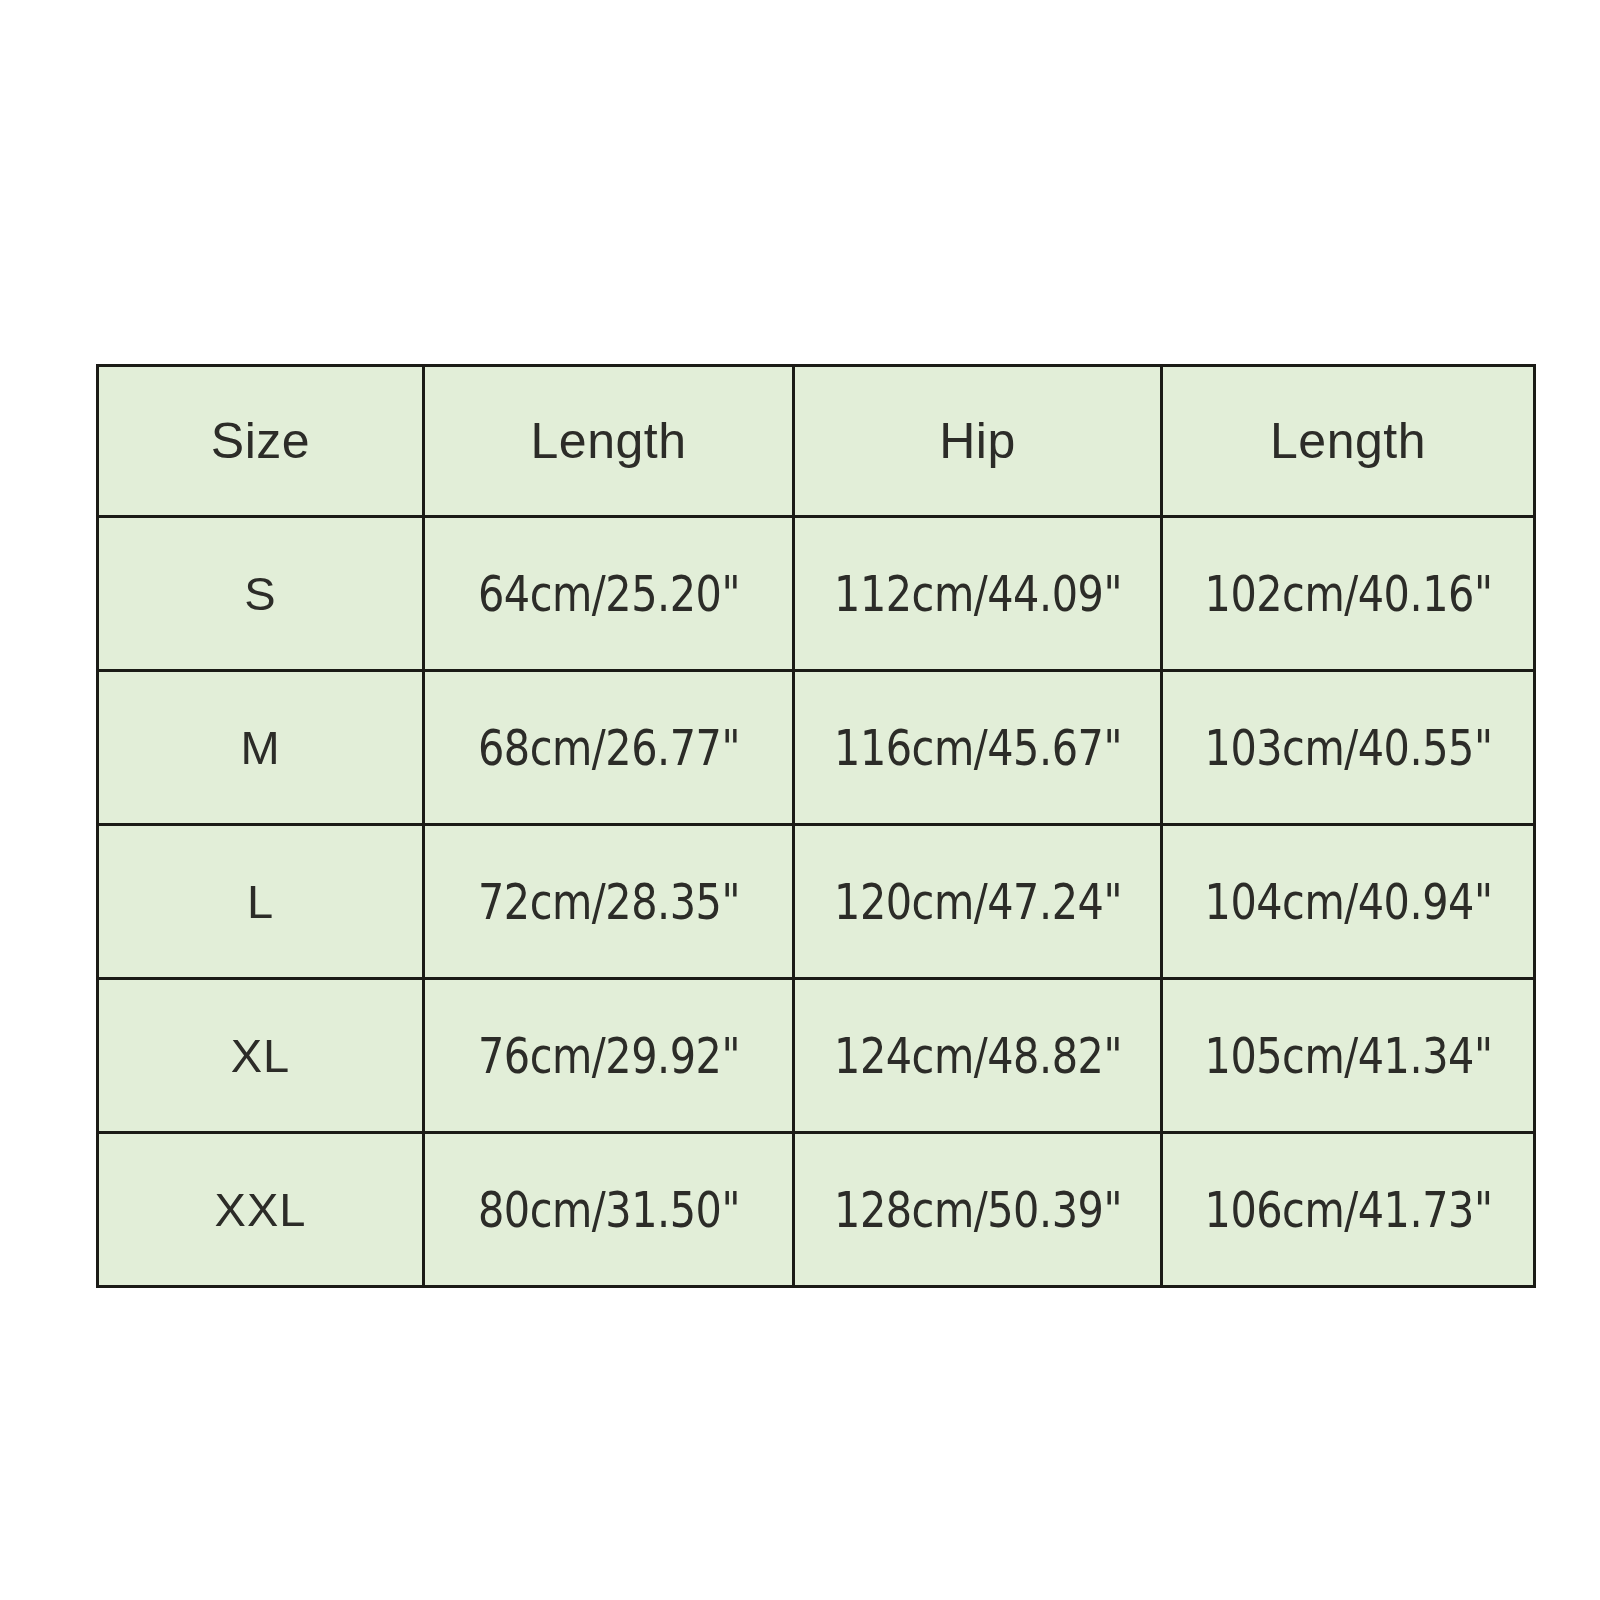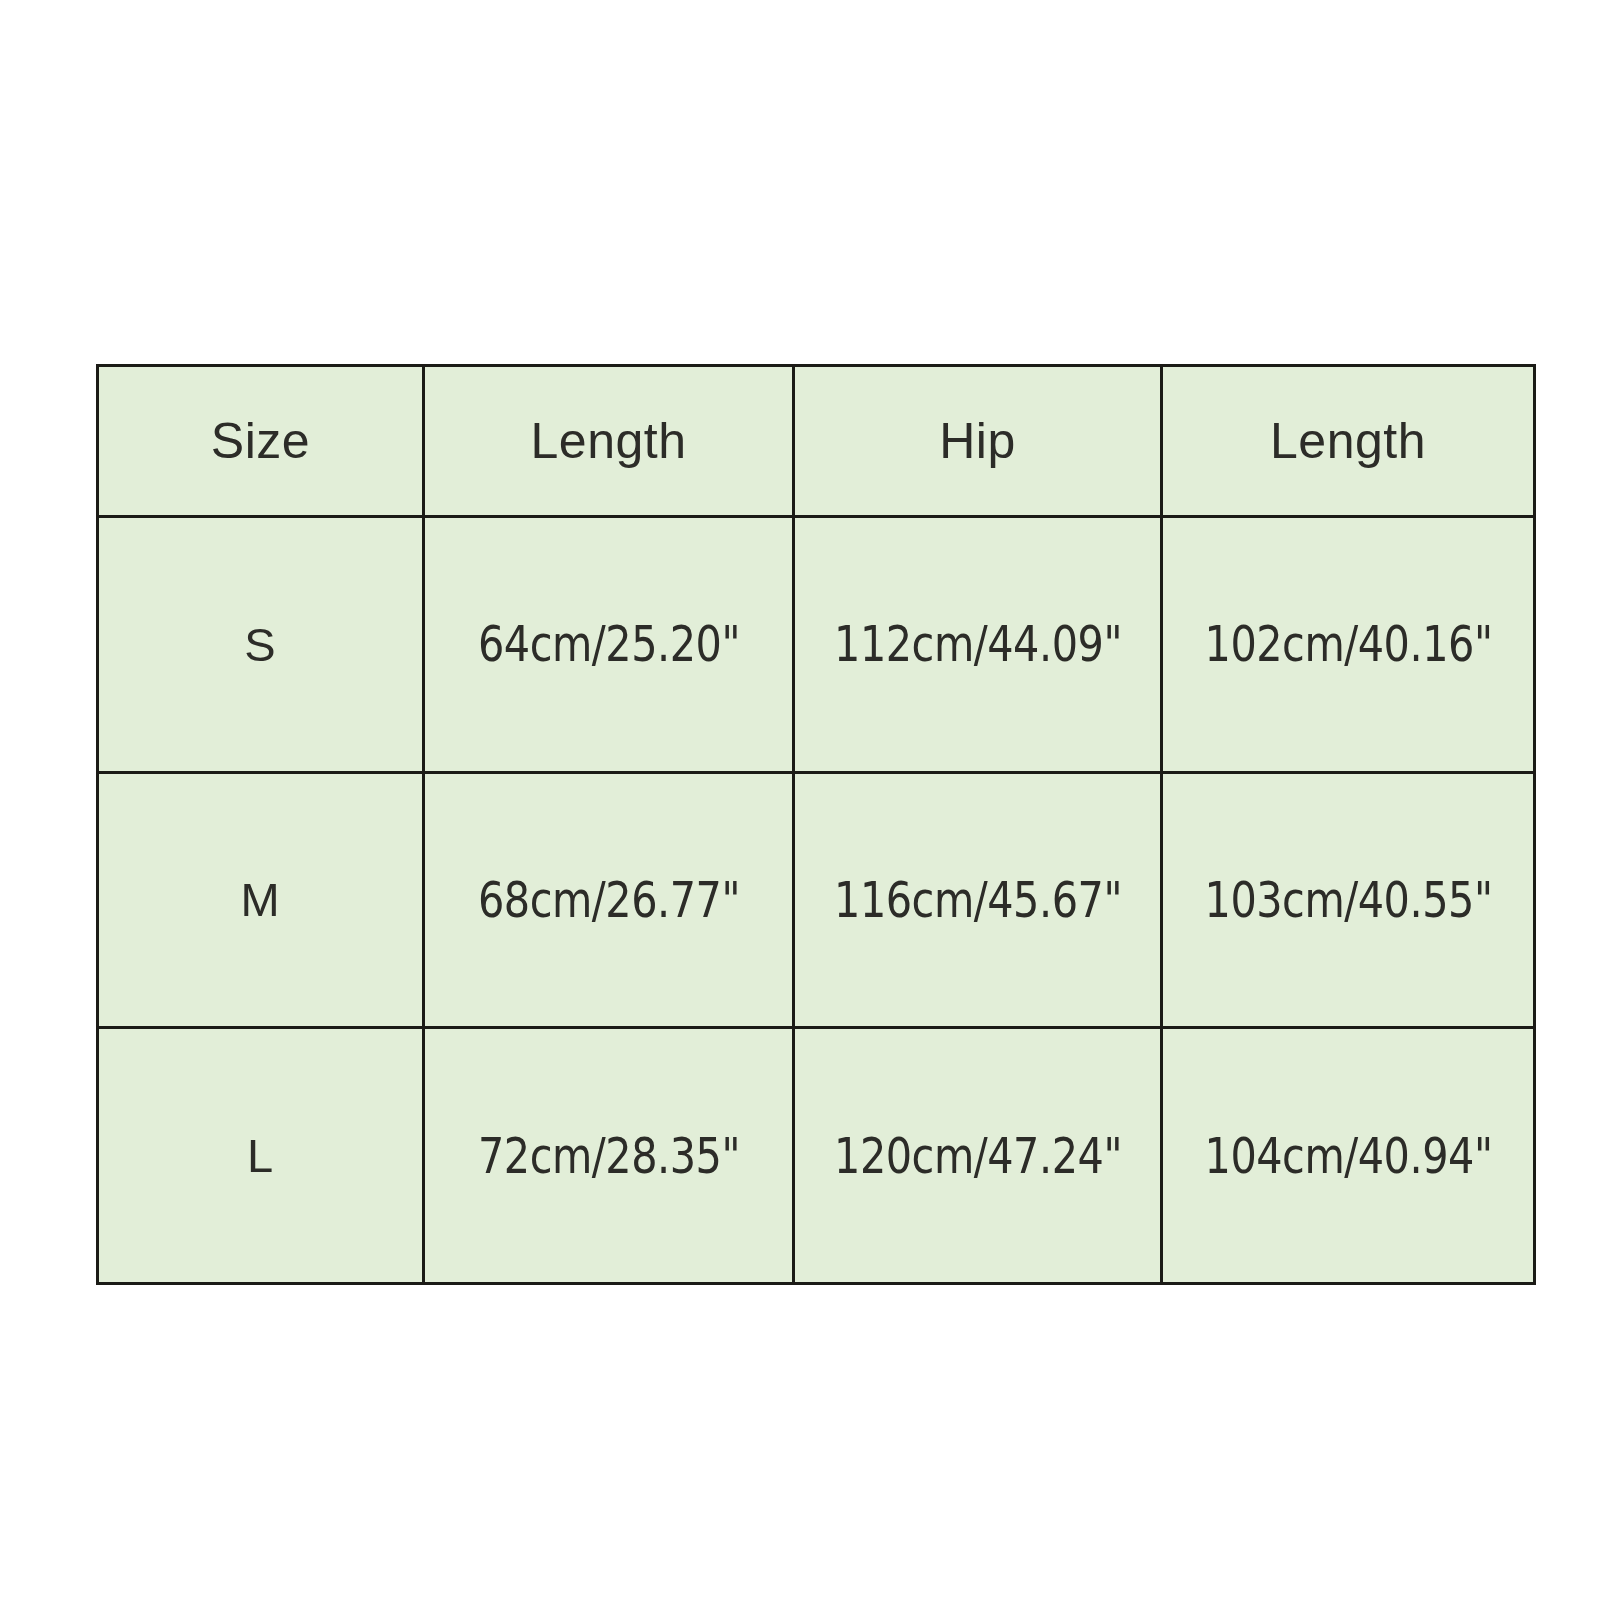--- a/index.html
+++ b/index.html
@@ -145,15 +145,43 @@
         <td class="meas-cell">
           <span class="cell-text">72cm/28.35"</span>
         </td>
         <td class="meas-cell">
           <span class="cell-text">120cm/47.24"</span>
         </td>
         <td class="meas-cell">
           <span class="cell-text">104cm/40.94"</span>
         </td>
       </tr>
+      <tr>
+        <td class="size-cell">
+          <span class="cell-text">XL</span>
+        </td>
+        <td class="meas-cell">
+          <span class="cell-text">76cm/29.92"</span>
+        </td>
+        <td class="meas-cell">
+          <span class="cell-text">124cm/48.82"</span>
+        </td>
+        <td class="meas-cell">
+          <span class="cell-text">105cm/41.34"</span>
+        </td>
+      </tr>
+      <tr>
+        <td class="size-cell">
+          <span class="cell-text">XXL</span>
+        </td>
+        <td class="meas-cell">
+          <span class="cell-text">80cm/31.50"</span>
+        </td>
+        <td class="meas-cell">
+          <span class="cell-text">128cm/50.39"</span>
+        </td>
+        <td class="meas-cell">
+          <span class="cell-text">106cm/41.73"</span>
+        </td>
+      </tr>
     </tbody>
   </table>
 </div>
 
 </body></html>

